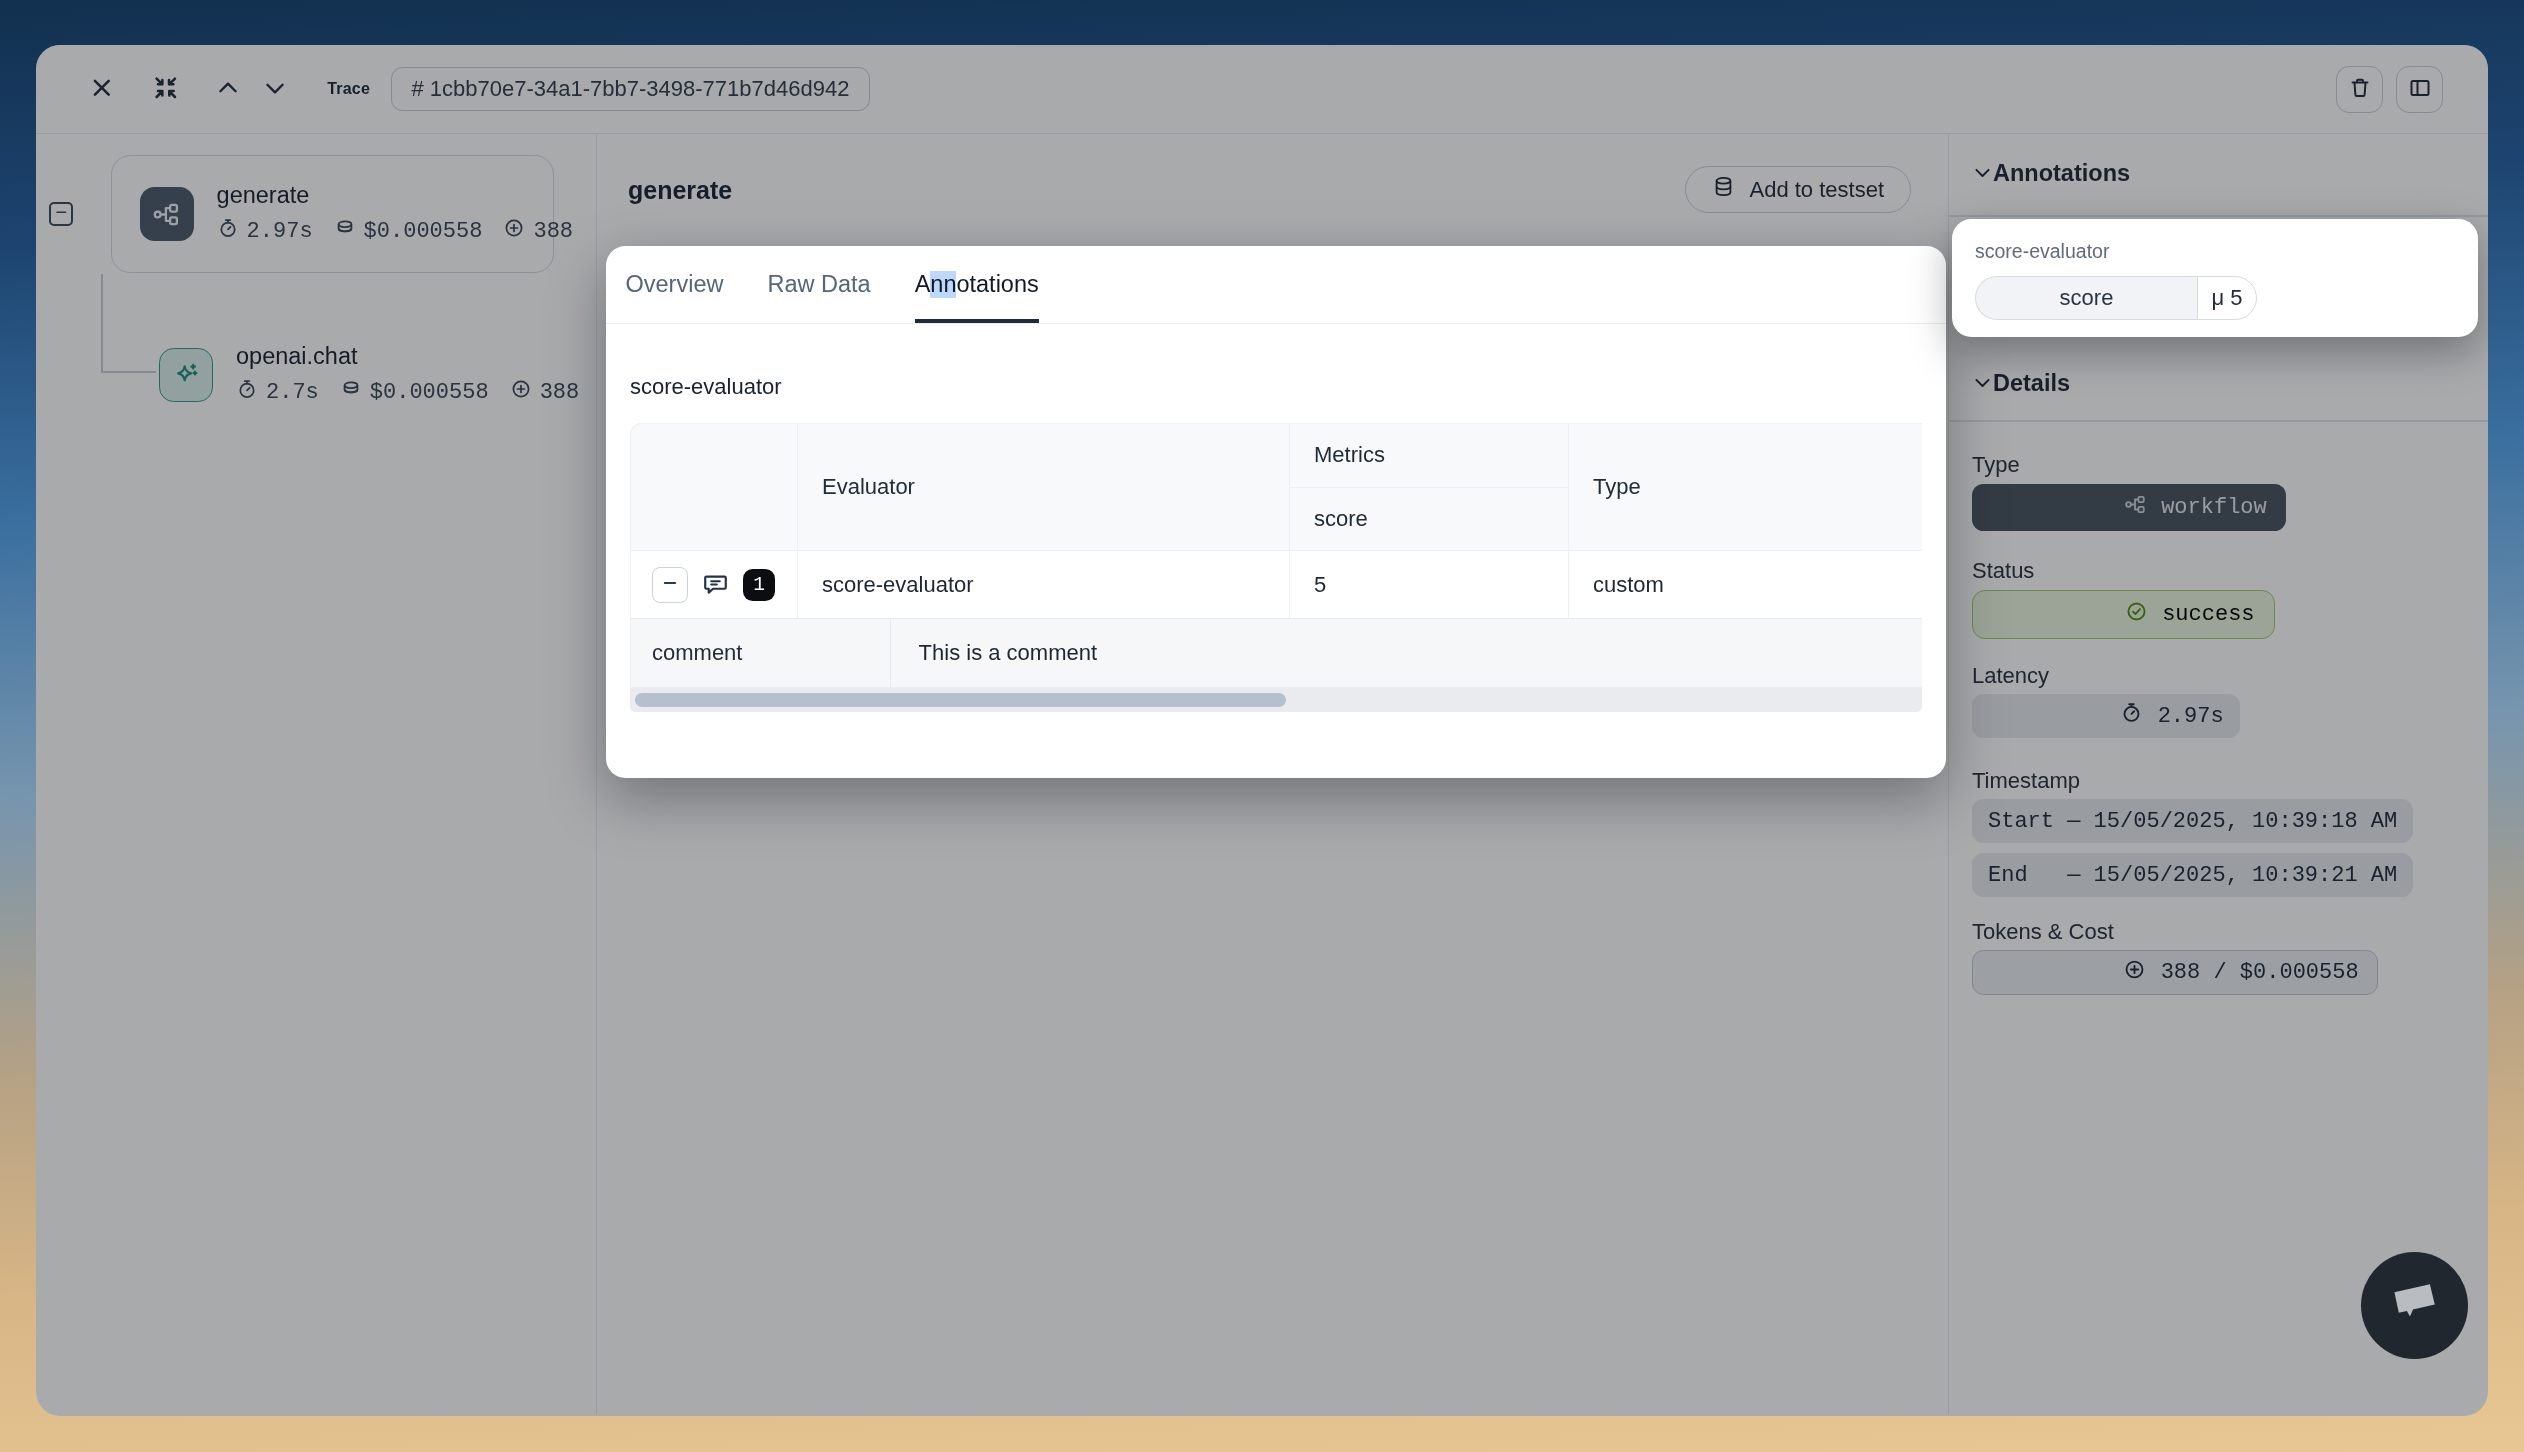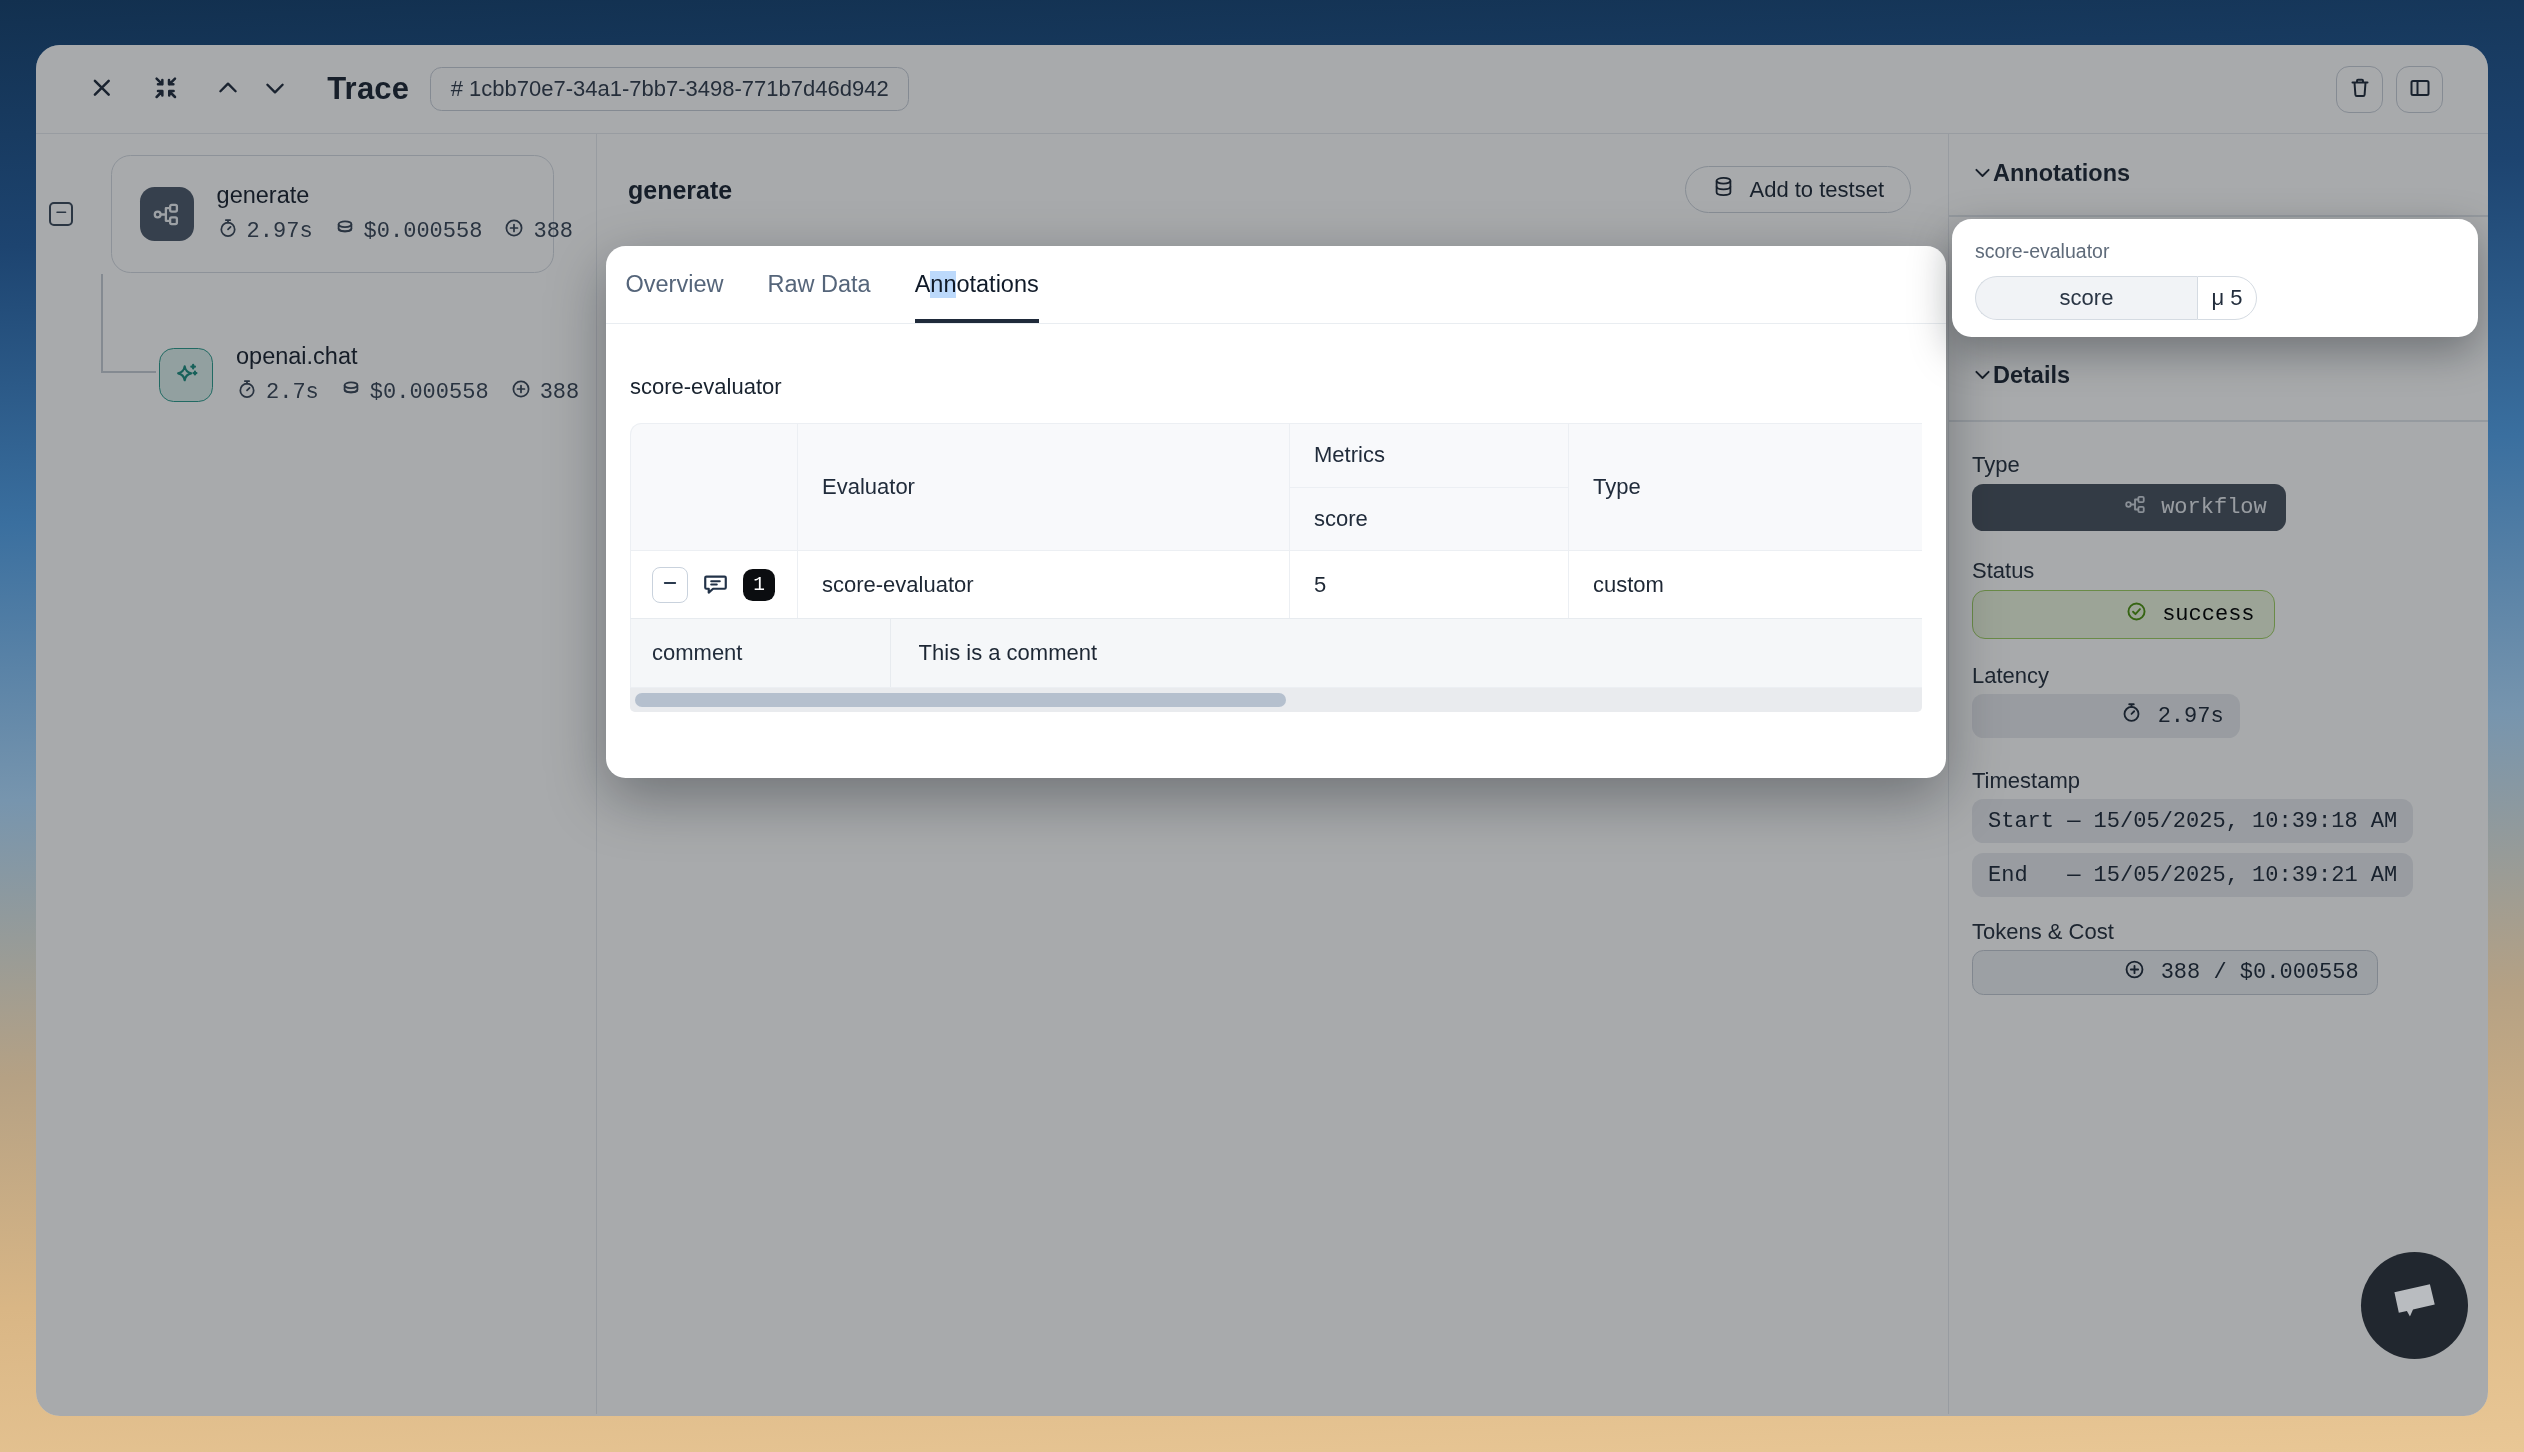--- a/index.html
+++ b/index.html
@@ -22,21 +22,21 @@
   }
 
   
   .topbar{
     height:89px; display:flex; align-items:center; padding:0 45px 0 52px;
     border-bottom:1.6px solid #e6e9ee; gap:0;
   }
   .icon-btn{ background:none; border:none; cursor:pointer; display:flex; align-items:center; justify-content:center; color:#222d3d; padding:0; }
   .topbar .icon-btn{ margin-right:36px; }
   .topbar .nav-chev{ margin-right:21px; }
-  .topbar-title{ font-size:31px; font-weight:700; color:#1d2735; margin:0 21px 0 18px; letter-spacing:0.2px;}
+  .topbar-title{ font-size:16px; font-weight:700; color:#1d2735; margin:0 21px 0 18px; letter-spacing:0.2px;}
   .trace-pill{
     height:44px; display:flex; align-items:center; padding:0 19.5px;
     border:1.6px solid #c7cdd6; border-radius:11.4px; background:#fdfdfe;
     font-size:22px; color:#323d4d;
   }
   .topbar-spacer{ flex:1; }
   .square-btn{
     width:47px; height:47px; border:1.6px solid #c9cfd8; border-radius:13px;
     background:#fff; display:flex; align-items:center; justify-content:center;
     color:#202b3a; cursor:pointer;
@@ -330,21 +330,21 @@
       <div class="rb-header" style="top:26px;">
         <span>
           <svg width="21" height="21" viewBox="0 0 24 24" fill="none" stroke="currentColor" stroke-width="2.2" stroke-linecap="round" stroke-linejoin="round">
               <path d="M5 9l7 7 7-7"></path>
             </svg>
         </span>
         <span class="rb-title">Annotations</span>
       </div>
       <div class="rb-divider" style="top:81px;"></div>
 
-      <div class="rb-header" style="top:228px;">
+      <div class="rb-header" style="top:236px;">
         <span>
           <svg width="21" height="21" viewBox="0 0 24 24" fill="none" stroke="currentColor" stroke-width="2.2" stroke-linecap="round" stroke-linejoin="round">
               <path d="M5 9l7 7 7-7"></path>
             </svg>
         </span>
         <span class="rb-title">Details</span>
       </div>
       <div class="rb-divider" style="top:286px;"></div>
 
       <div class="rb-label" style="top:318px;">Type</div>

